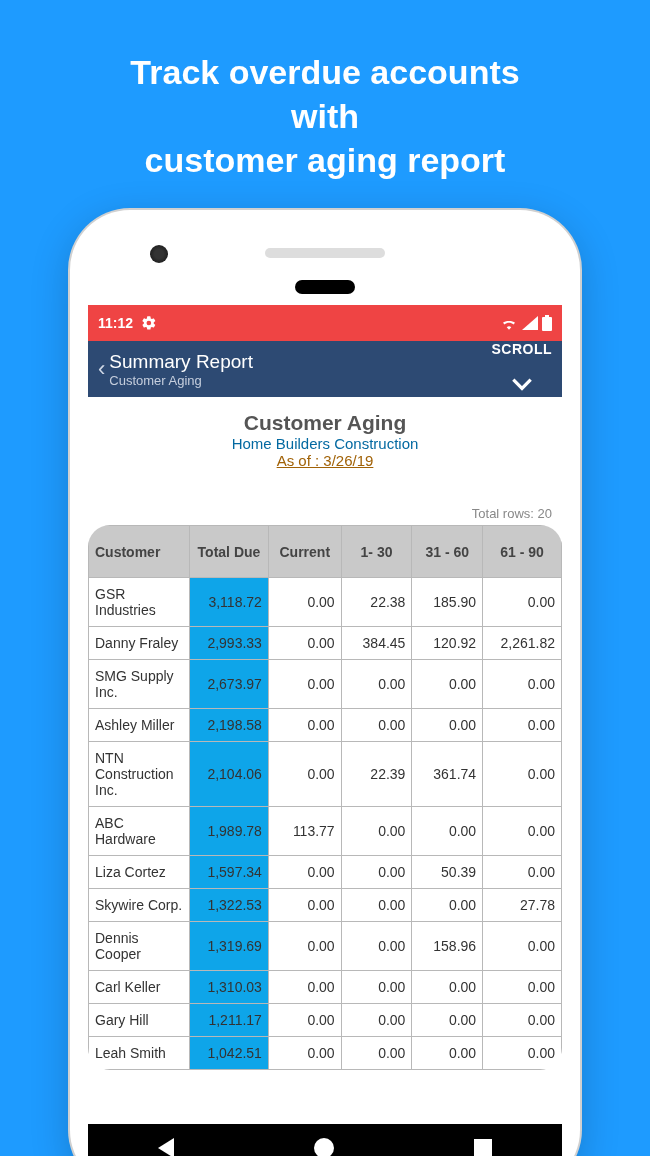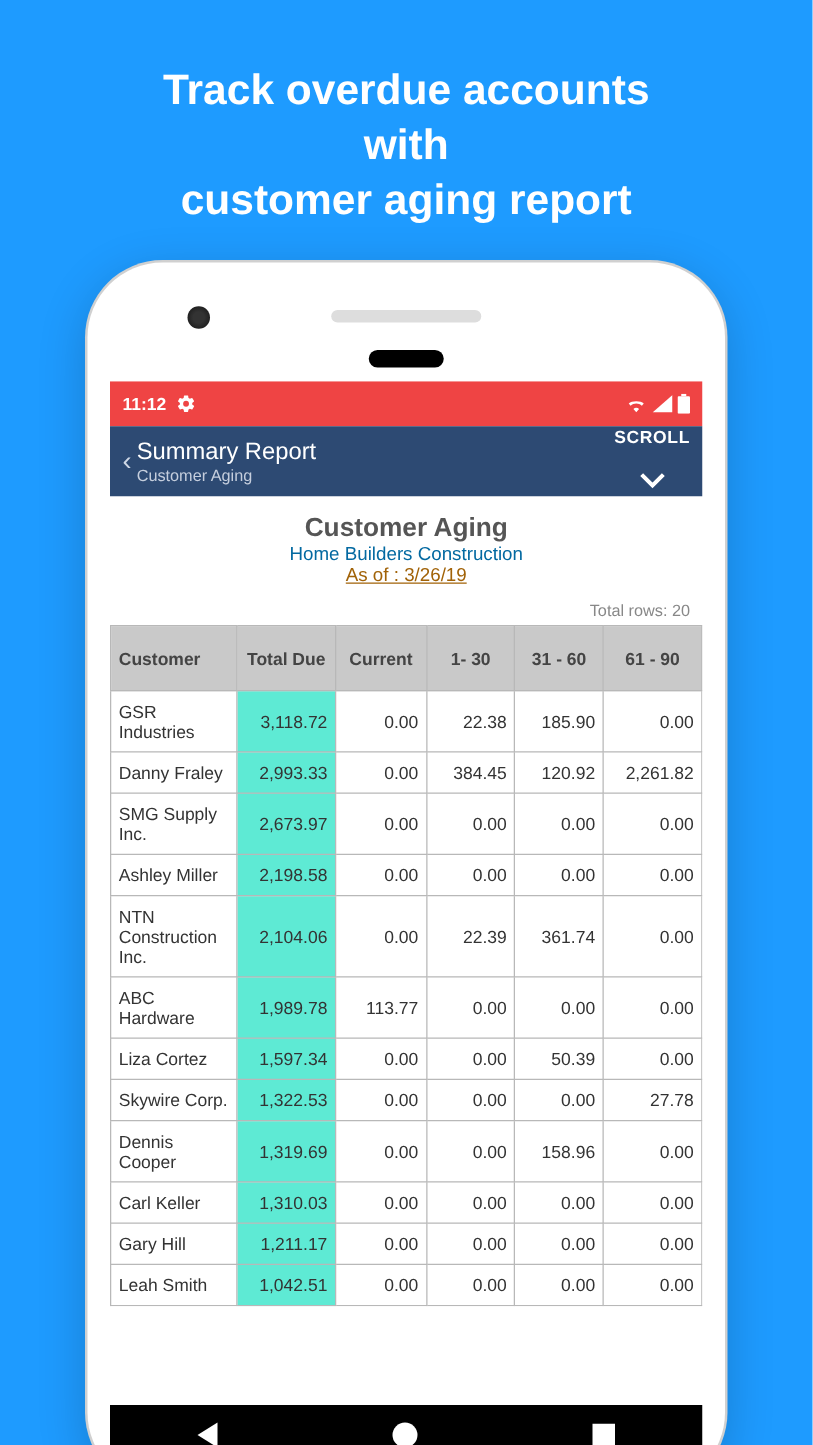--- a/index.html
+++ b/index.html
@@ -95,37 +95,37 @@
 .appbar-titles { flex: 1; }
 .appbar-title { font-size: 19px; font-weight: 400; }
 .appbar-sub { font-size: 13px; color: #c5cedd; }
 .appbar-actions { display: flex; align-items: center; gap: 14px; flex-direction: column; }
 .scroll-btn { font-weight: 700; font-size: 14px; letter-spacing: 0.5px; }
 .chevron-down svg { width: 26px; height: 26px; display: block; }
 .report-head { text-align: center; padding: 14px 8px 6px; }
 .report-title { font-size: 21px; font-weight: 700; color: #555; }
 .report-company { font-size: 15px; color: #0369a1; }
 .report-asof { font-size: 15px; color: #a16207; text-decoration: underline; }
-.total-rows { text-align: right; font-size: 13px; color: #888; padding: 6px 10px 4px; }
-.table-wrap { overflow: hidden; }
+.total-rows { text-align: right; font-size: 13px; color: #888; padding: 6px 10px 4px; margin-top: 25px; }
+.table-wrap { overflow: hidden; border-radius: 22px; }
 table { border-collapse: collapse; width: 100%; font-size: 14px; }
 th, td { border: 1px solid #b8b8b8; padding: 8px 6px; }
 th {
   background: #c9c9c9;
   color: #444;
   font-weight: 700;
   text-align: center;
   vertical-align: middle;
   height: 52px;
 }
 th:first-child { text-align: left; }
 td { color: #333; }
 td.num { text-align: right; }
 td.cust { text-align: left; }
-td.col2 { background: #5eead4; }
+td.col2 { background: #0ea5e9; }
 col.c1 { width: 100px; }
 col.c2 { width: 78px; }
 col.c3 { width: 72px; }
 col.c4 { width: 70px; }
 col.c5 { width: 70px; }
 col.c6 { width: 78px; }
 .navbar {
   position: absolute;
   bottom: 0;
   left: 0;

